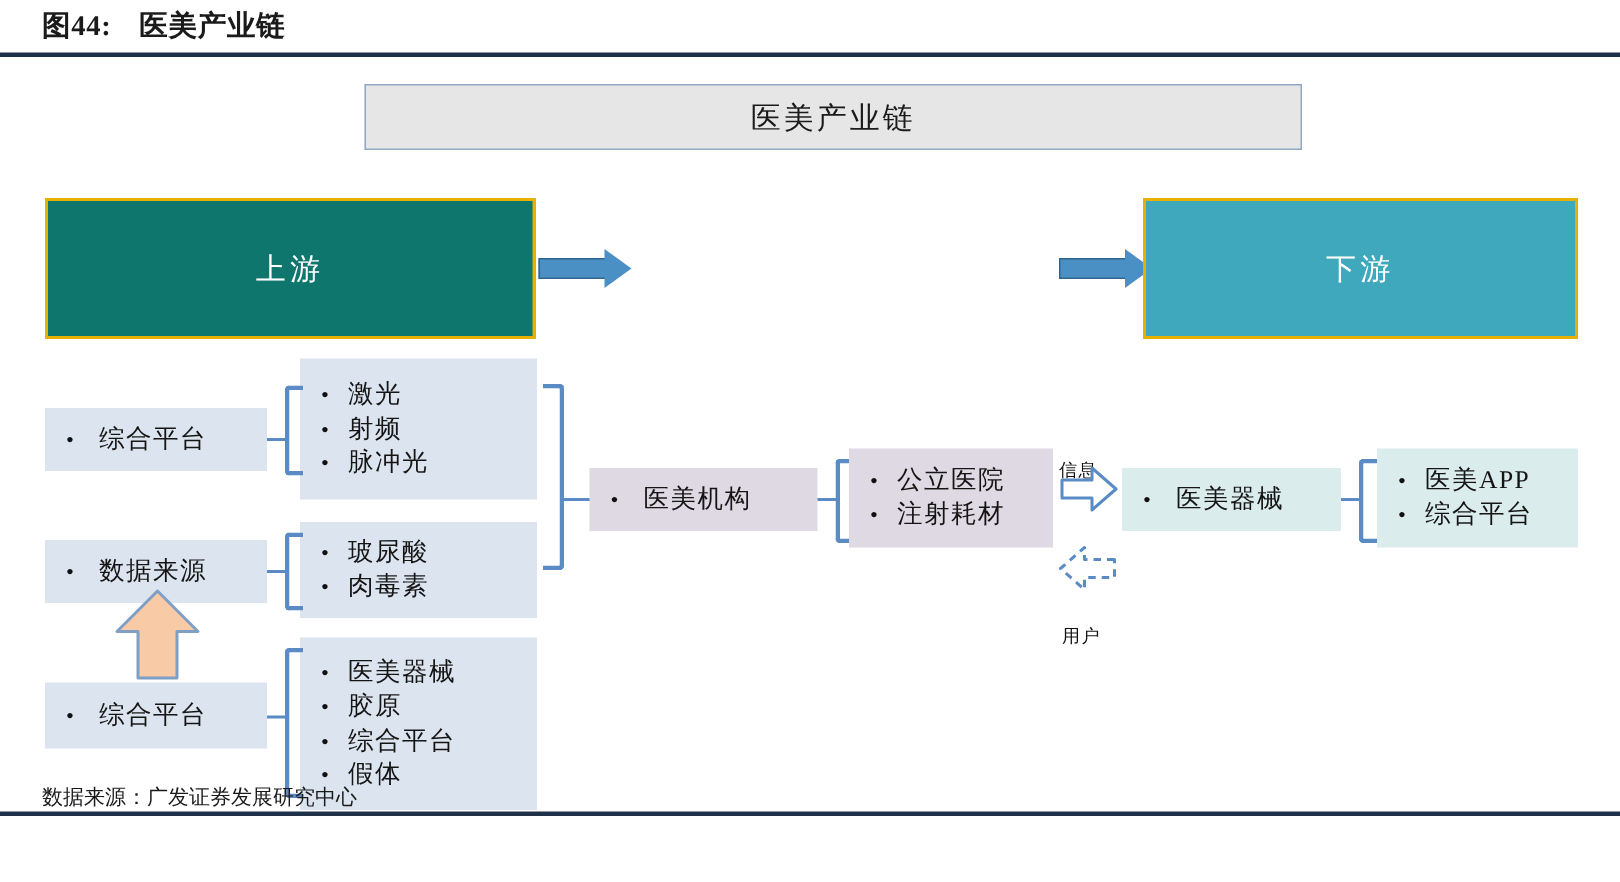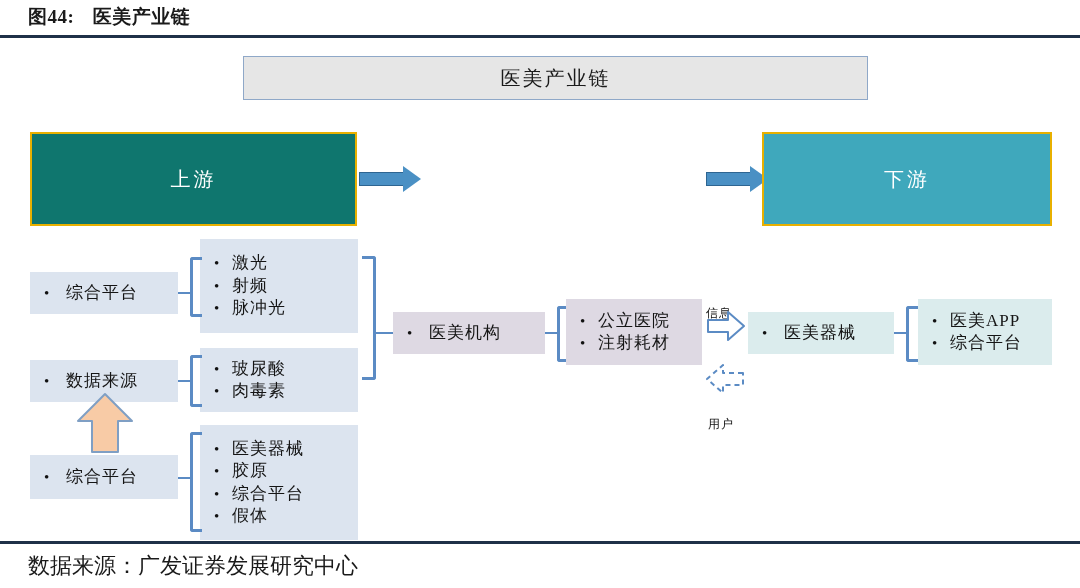--- a/index.html
+++ b/index.html
@@ -38,22 +38,22 @@
     position: absolute;
     left: 0;
     top: 541px;
     width: 1080px;
     height: 3px;
     background: #1f3148;
   }
   .source-note {
     position: absolute;
     left: 28px;
-    top: 551px;
-    font-size: 22px;
+    top: 523px;
+    font-size: 14px;
     color: #1a1a1a;
     white-space: nowrap;
   }
 
   
   .canvas {
     position: absolute;
     left: 0;
     top: 40px;
     width: 1080px;

